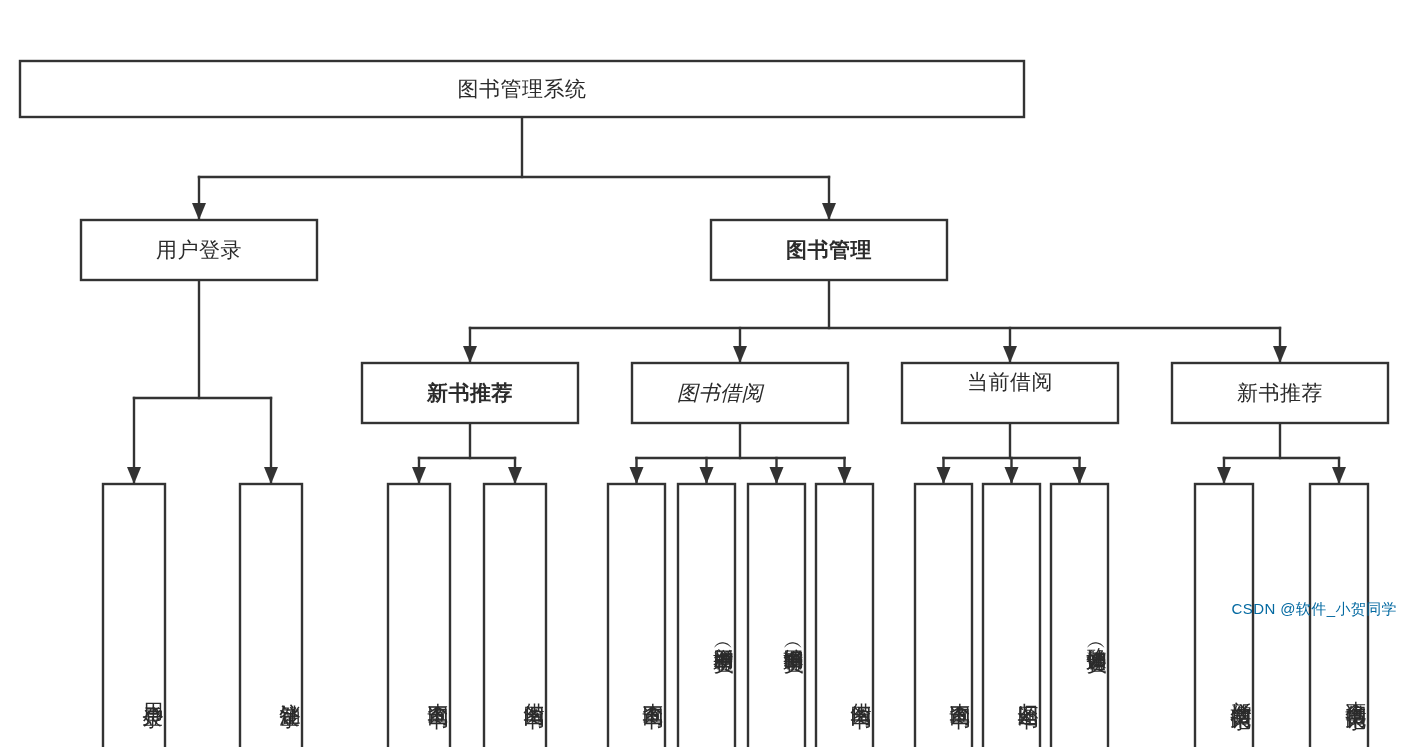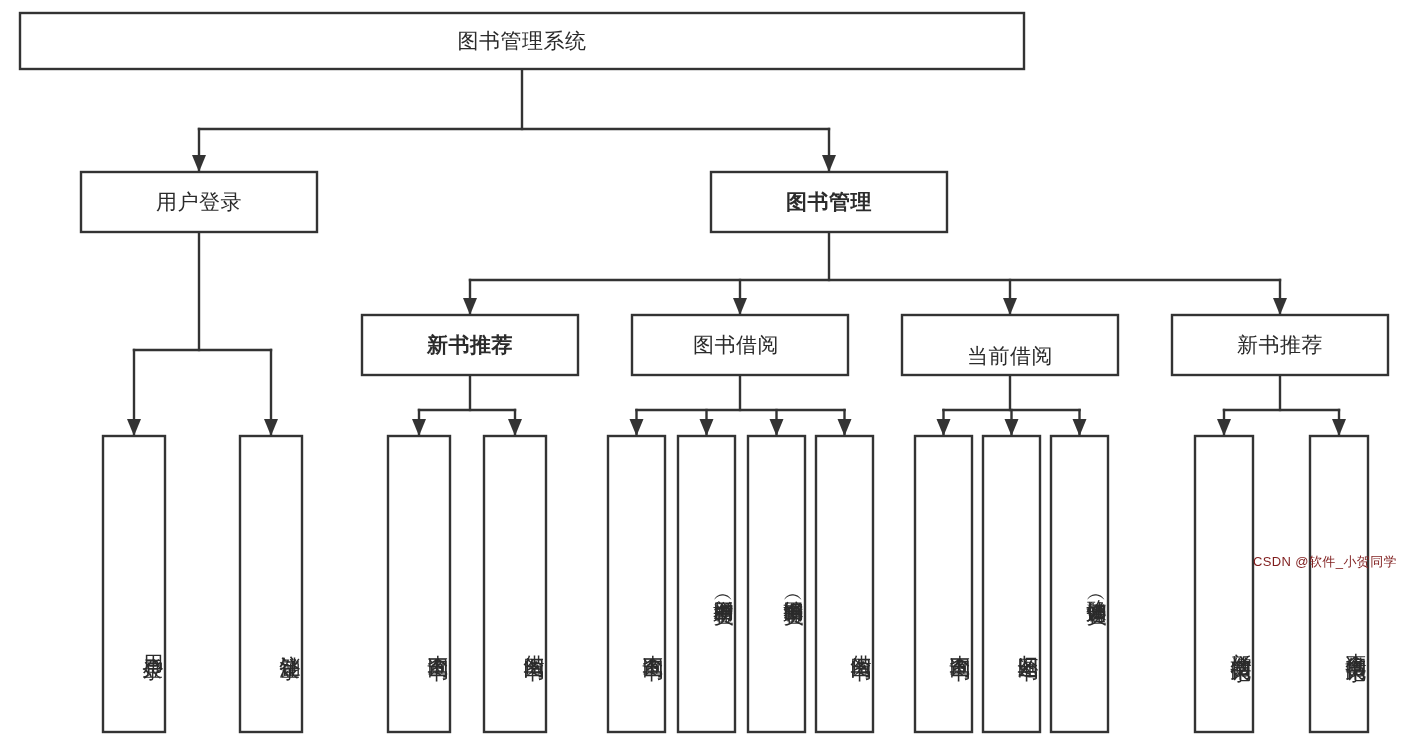--- a/index.html
+++ b/index.html
@@ -11,20 +11,21 @@
     width: 1405px;
     height: 747px;
     font-family: "Liberation Sans", "DejaVu Sans", sans-serif;
     overflow: hidden;
     position: relative;
   }
   #diagram-root {
     position: relative;
     width: 1405px;
     height: 577px;
+    margin-top: 48px;
   }
   svg#tree-svg {
     position: absolute;
     left: 0;
     top: 0;
     width: 1405px;
     height: 747px;
   }
   .node-box {
     fill: #ffffff;
@@ -64,22 +65,22 @@
     writing-mode: vertical-rl;
     text-orientation: upright;
     letter-spacing: 2px;
     pointer-events: none;
     overflow: hidden;
   }
   .watermark {
     position: absolute;
     right: 8px;
     bottom: 6px;
-    color: #7f1d1d;
-    font-size: 13px;
+    color: #0369a1;
+    font-size: 15px;
     letter-spacing: 0.4px;
     white-space: nowrap;
   }
 </style>
 </head>
 <body>
 
 <div id="diagram-root">
 
   <svg id="tree-svg" viewBox="0 0 1405 747">
@@ -159,22 +160,22 @@
         <rect x="1195" y="436" width="58" height="296" class="node-box"></rect>
         <rect x="1310" y="436" width="58" height="296" class="node-box"></rect>
       </g>
   </svg>
 
   <div id="labels-layer">
       <div class="node-label-h" style="left: 20px; top: 13px; width: 1004px; height: 56px;">图书管理系统</div>
       <div class="node-label-h" style="left: 81px; top: 172px; width: 236px; height: 60px;">用户登录</div>
       <div class="node-label-h" style="left: 711px; top: 172px; width: 236px; height: 60px; font-weight: bold;">图书管理</div>
       <div class="node-label-h" style="left: 362px; top: 315px; width: 216px; height: 60px; font-weight: bold;">新书推荐</div>
-      <div class="node-label-h" style="left: 628px; top: 315px; width: 216px; height: 60px;">图书借阅</div>
-      <div class="node-label-h" style="left: 902px; top: 326px; width: 216px; height: 60px;">当前借阅</div>
+      <div class="node-label-h" style="left: 612px; top: 315px; width: 216px; height: 60px; font-style: italic;">图书借阅</div>
+      <div class="node-label-h" style="left: 902px; top: 304px; width: 216px; height: 60px;">当前借阅</div>
       <div class="node-label-h" style="left: 1172px; top: 315px; width: 216px; height: 60px;">新书推荐</div>
       <div class="node-label-v" style="left: 103px; top: 436px; width: 62px; height: 296px; padding-top: 58px;">用户登录</div>
       <div class="node-label-v" style="left: 240px; top: 436px; width: 62px; height: 296px; padding-top: 58px;">注销登录</div>
       <div class="node-label-v" style="left: 388px; top: 436px; width: 62px; height: 296px; padding-top: 58px;">查询图书</div>
       <div class="node-label-v" style="left: 484px; top: 436px; width: 62px; height: 296px; padding-top: 58px;">借阅图书</div>
       <div class="node-label-v" style="left: 608px; top: 436px; width: 57px; height: 296px; padding-top: 58px;">查询图书</div>
       <div class="node-label-v" style="left: 678px; top: 436px; width: 57px; height: 296px; padding-top: 4px; font-size: 20px; letter-spacing: 1px;">新增图书（管理员）</div>
       <div class="node-label-v" style="left: 748px; top: 436px; width: 57px; height: 296px; padding-top: 4px; font-size: 20px; letter-spacing: 1px;">编辑图书（管理员）</div>
       <div class="node-label-v" style="left: 816px; top: 436px; width: 57px; height: 296px; padding-top: 58px;">借阅图书</div>
       <div class="node-label-v" style="left: 915px; top: 436px; width: 57px; height: 296px; padding-top: 58px;">查询图书</div>

